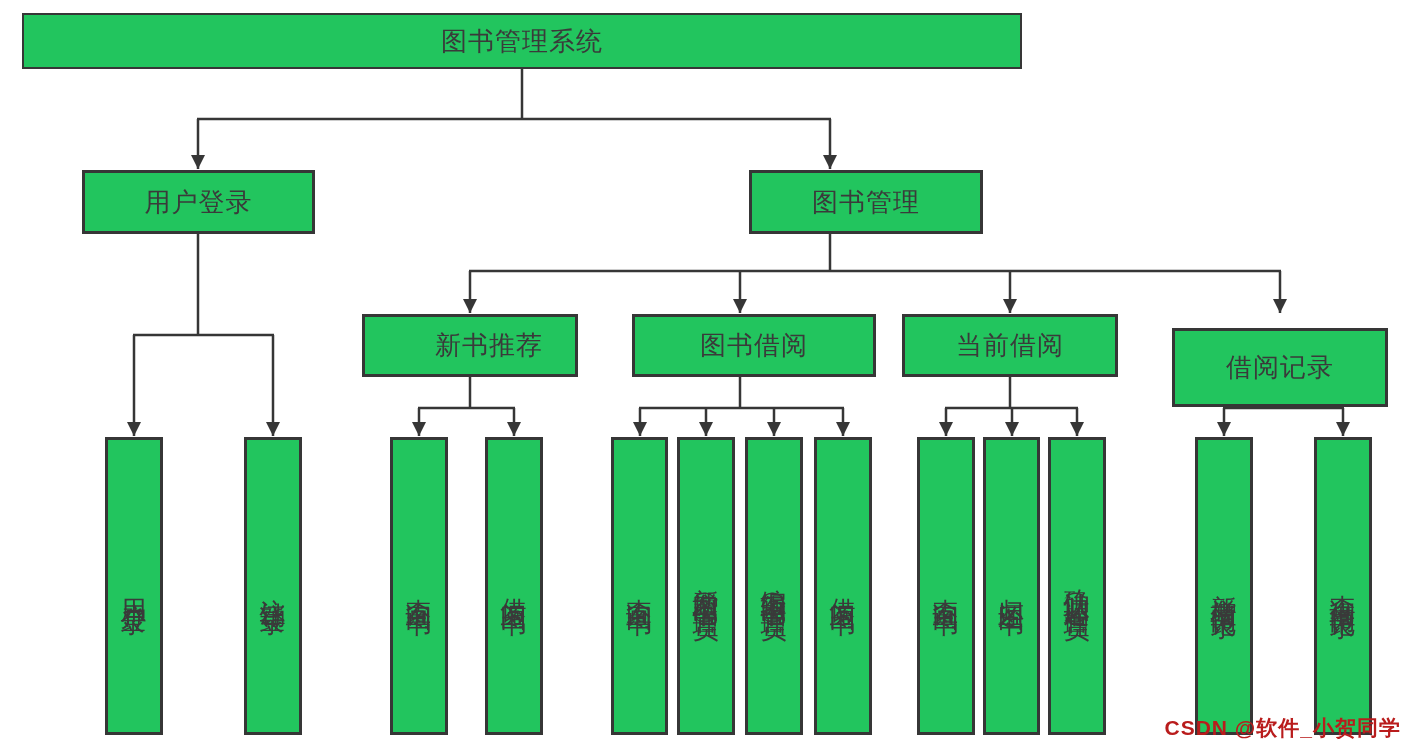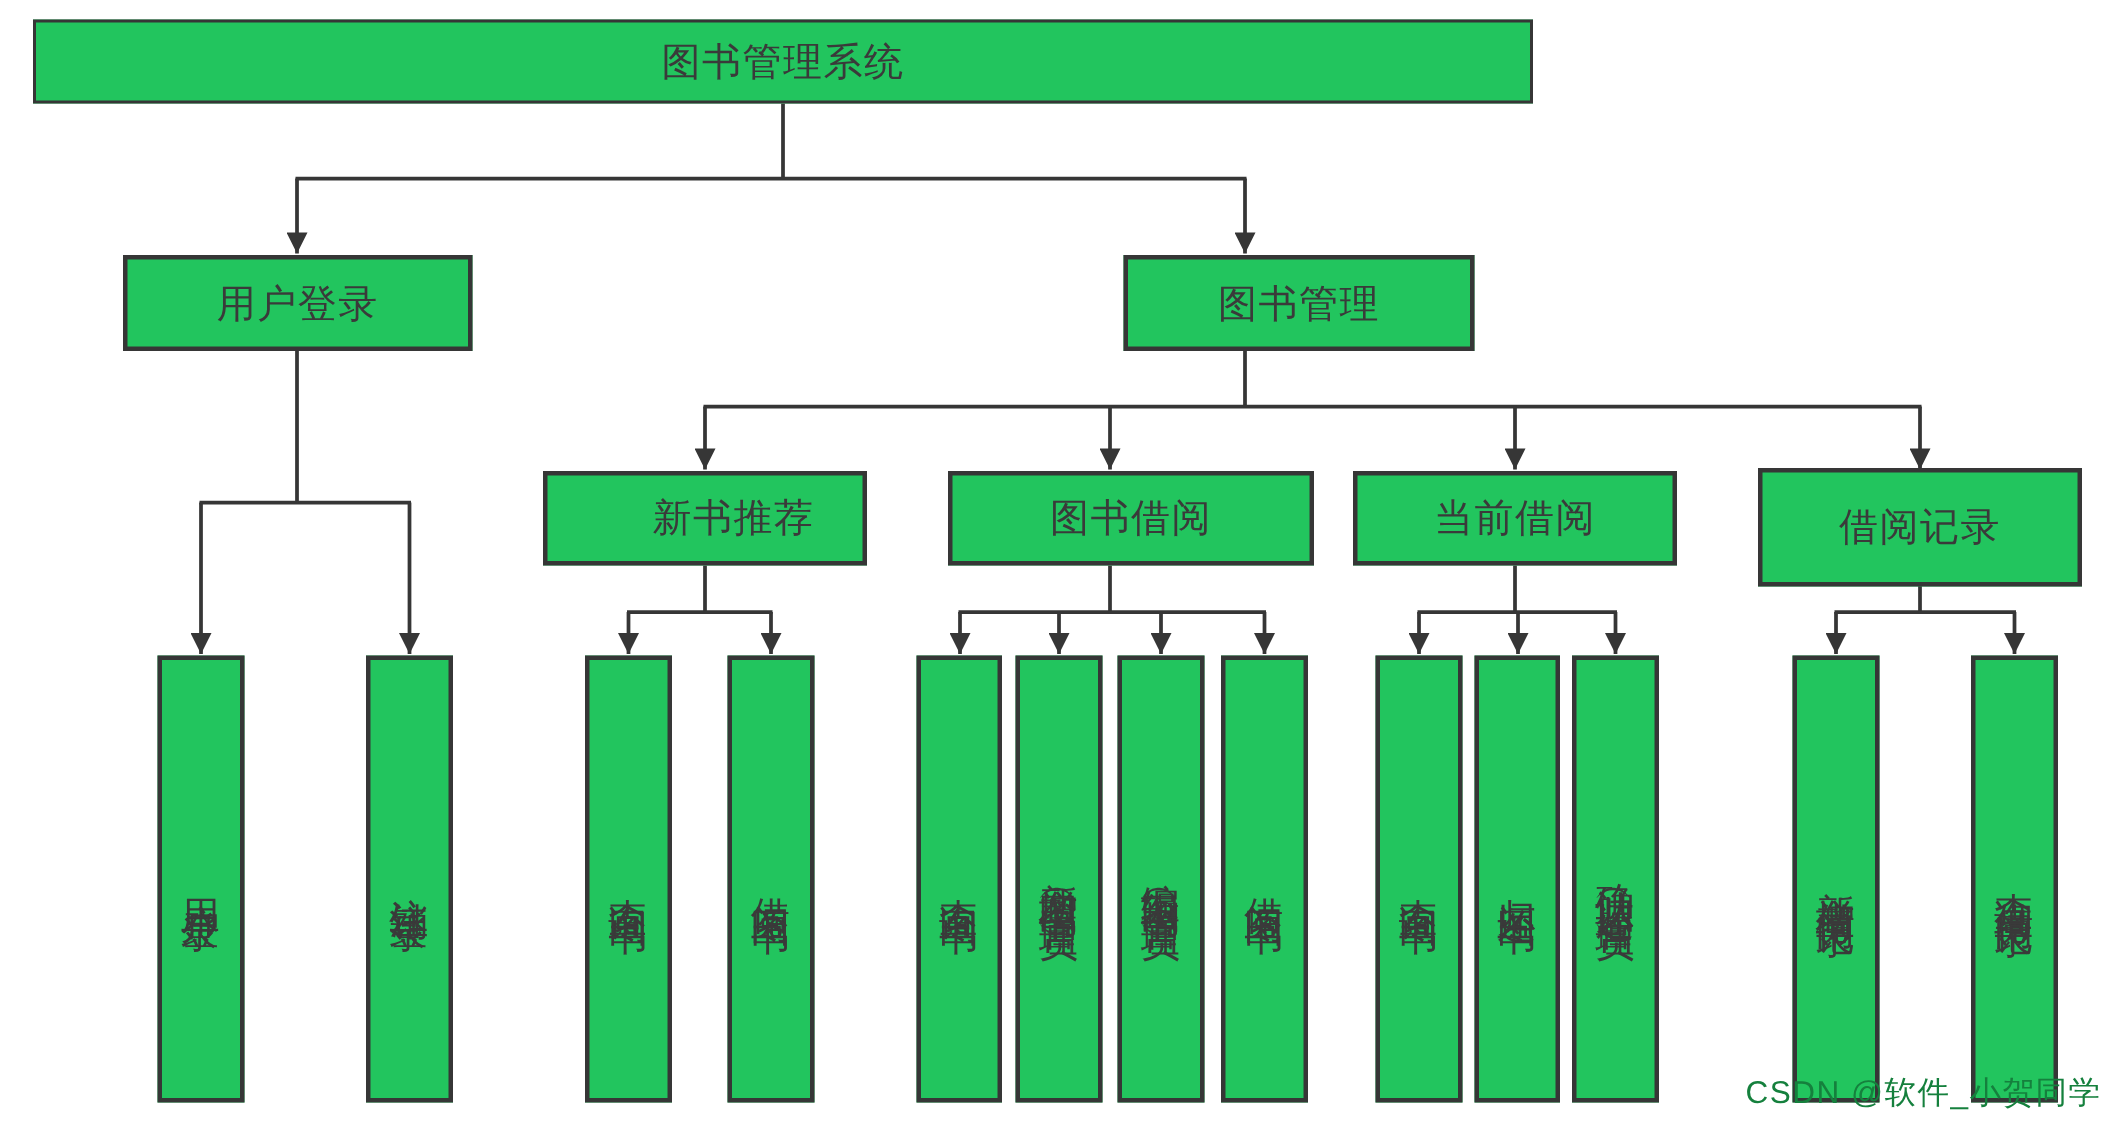--- a/index.html
+++ b/index.html
@@ -30,23 +30,24 @@
     font-size:26px;
     letter-spacing:4px;
     line-height:1;
     white-space:nowrap;
   }
   .watermark{
     position:absolute;
     right:4px;
     bottom:5px;
     font-size:21px;
-    color:#15803d;
+    color:#b91c1c;
     letter-spacing:1px;
     white-space:nowrap;
+    font-weight:bold;
   }
 </style>
 </head>
 <body>
 
 <div id="stage">
 
   <svg id="wires" viewBox="0 0 1405 747" xmlns="http://www.w3.org/2000/svg">
     <defs>
       <marker id="arw" viewBox="0 0 10 10" refX="10" refY="5" markerWidth="20" markerHeight="14" markerUnits="userSpaceOnUse" orient="auto">
@@ -110,21 +111,21 @@
 
   <div class="box hbox" style="left:362px;top:314px;width:216px;height:63px;padding-left:38px;">
     <span>新书推荐</span>
   </div>
   <div class="box hbox" style="left:632px;top:314px;width:244px;height:63px;">
     <span>图书借阅</span>
   </div>
   <div class="box hbox" style="left:902px;top:314px;width:216px;height:63px;font-family:Liberation Serif, serif;">
     <span>当前借阅</span>
   </div>
-  <div class="box hbox" style="left:1172px;top:312px;width:216px;height:79px;">
+  <div class="box hbox" style="left:1172px;top:328px;width:216px;height:79px;">
     <span>借阅记录</span>
   </div>
 
   <div class="box leaf" style="left:105px;top:437px;width:58px;height:298px;">
     <span class="vtext">用户登录</span>
   </div>
   <div class="box leaf" style="left:244px;top:437px;width:58px;height:298px;">
     <span class="vtext">注销登录</span>
   </div>
 

